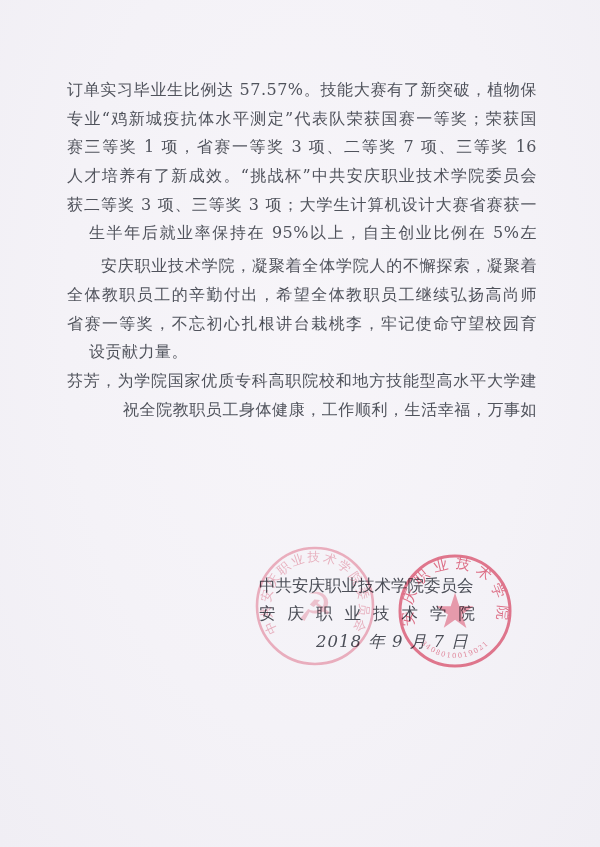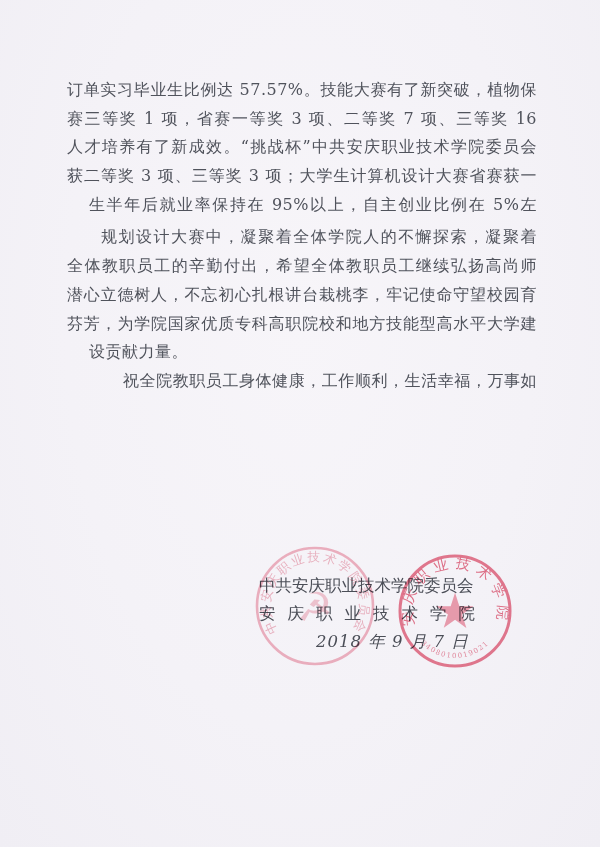--- a/index.html
+++ b/index.html
@@ -38,29 +38,30 @@
   .seal-college{left:396px;top:552px;width:118px;height:118px;opacity:0.88;}
   .seal text{font-family:"DejaVu Serif","Liberation Serif",serif;}
 </style>
 </head>
 <body>
 
 <div class="scan">
 
   <div class="letter-body">
     <div class="ln">订单实习毕业生比例达 57.57%。技能大赛有了新突破，植物保护</div>
+    <div class="ln">专业“鸡新城疫抗体水平测定”代表队荣获国赛一等奖；荣获国</div>
     <div class="ln">赛三等奖 1 项，省赛一等奖 3 项、二等奖 7 项、三等奖 16 项。</div>
     <div class="ln">人才培养有了新成效。“挑战杯”中共安庆职业技术学院委员会</div>
     <div class="ln">获二等奖 3 项、三等奖 3 项；大学生计算机设计大赛省赛获一等</div>
     <div class="ln end">生半年后就业率保持在 95%以上，自主创业比例在 5%左右。</div>
-    <div class="ln ind mt">规划设计大赛中，凝聚着全体学院人的不懈探索，凝聚着</div>
+    <div class="ln ind mt">安庆职业技术学院，凝聚着全体学院人的不懈探索，凝聚着</div>
     <div class="ln">全体教职员工的辛勤付出，希望全体教职员工继续弘扬高尚师德，</div>
-    <div class="ln">潜心立德树人，不忘初心扎根讲台栽桃李，牢记使命守望校园育</div>
+    <div class="ln">省赛一等奖，不忘初心扎根讲台栽桃李，牢记使命守望校园育</div>
+    <div class="ln end">设贡献力量。</div>
     <div class="ln">芬芳，为学院国家优质专科高职院校和地方技能型高水平大学建</div>
-    <div class="ln end">设贡献力量。</div>
     <div class="ln end ind">祝全院教职员工身体健康，工作顺利，生活幸福，万事如意！</div>
   </div>
 
   <div class="sig sig-committee">中共安庆职业技术学院委员会</div>
   <div class="sig sig-college">安庆职业技术学院</div>
   <div class="sig sig-date">2018 年 9 月 7 日</div>
 
   <svg class="seal seal-party" viewBox="0 0 126 126" aria-hidden="true">
     <defs>
       <path id="party-arc" d="M 37.2,99.9 A 45,45 0 1 1 88.8,99.9" fill="none"></path>

